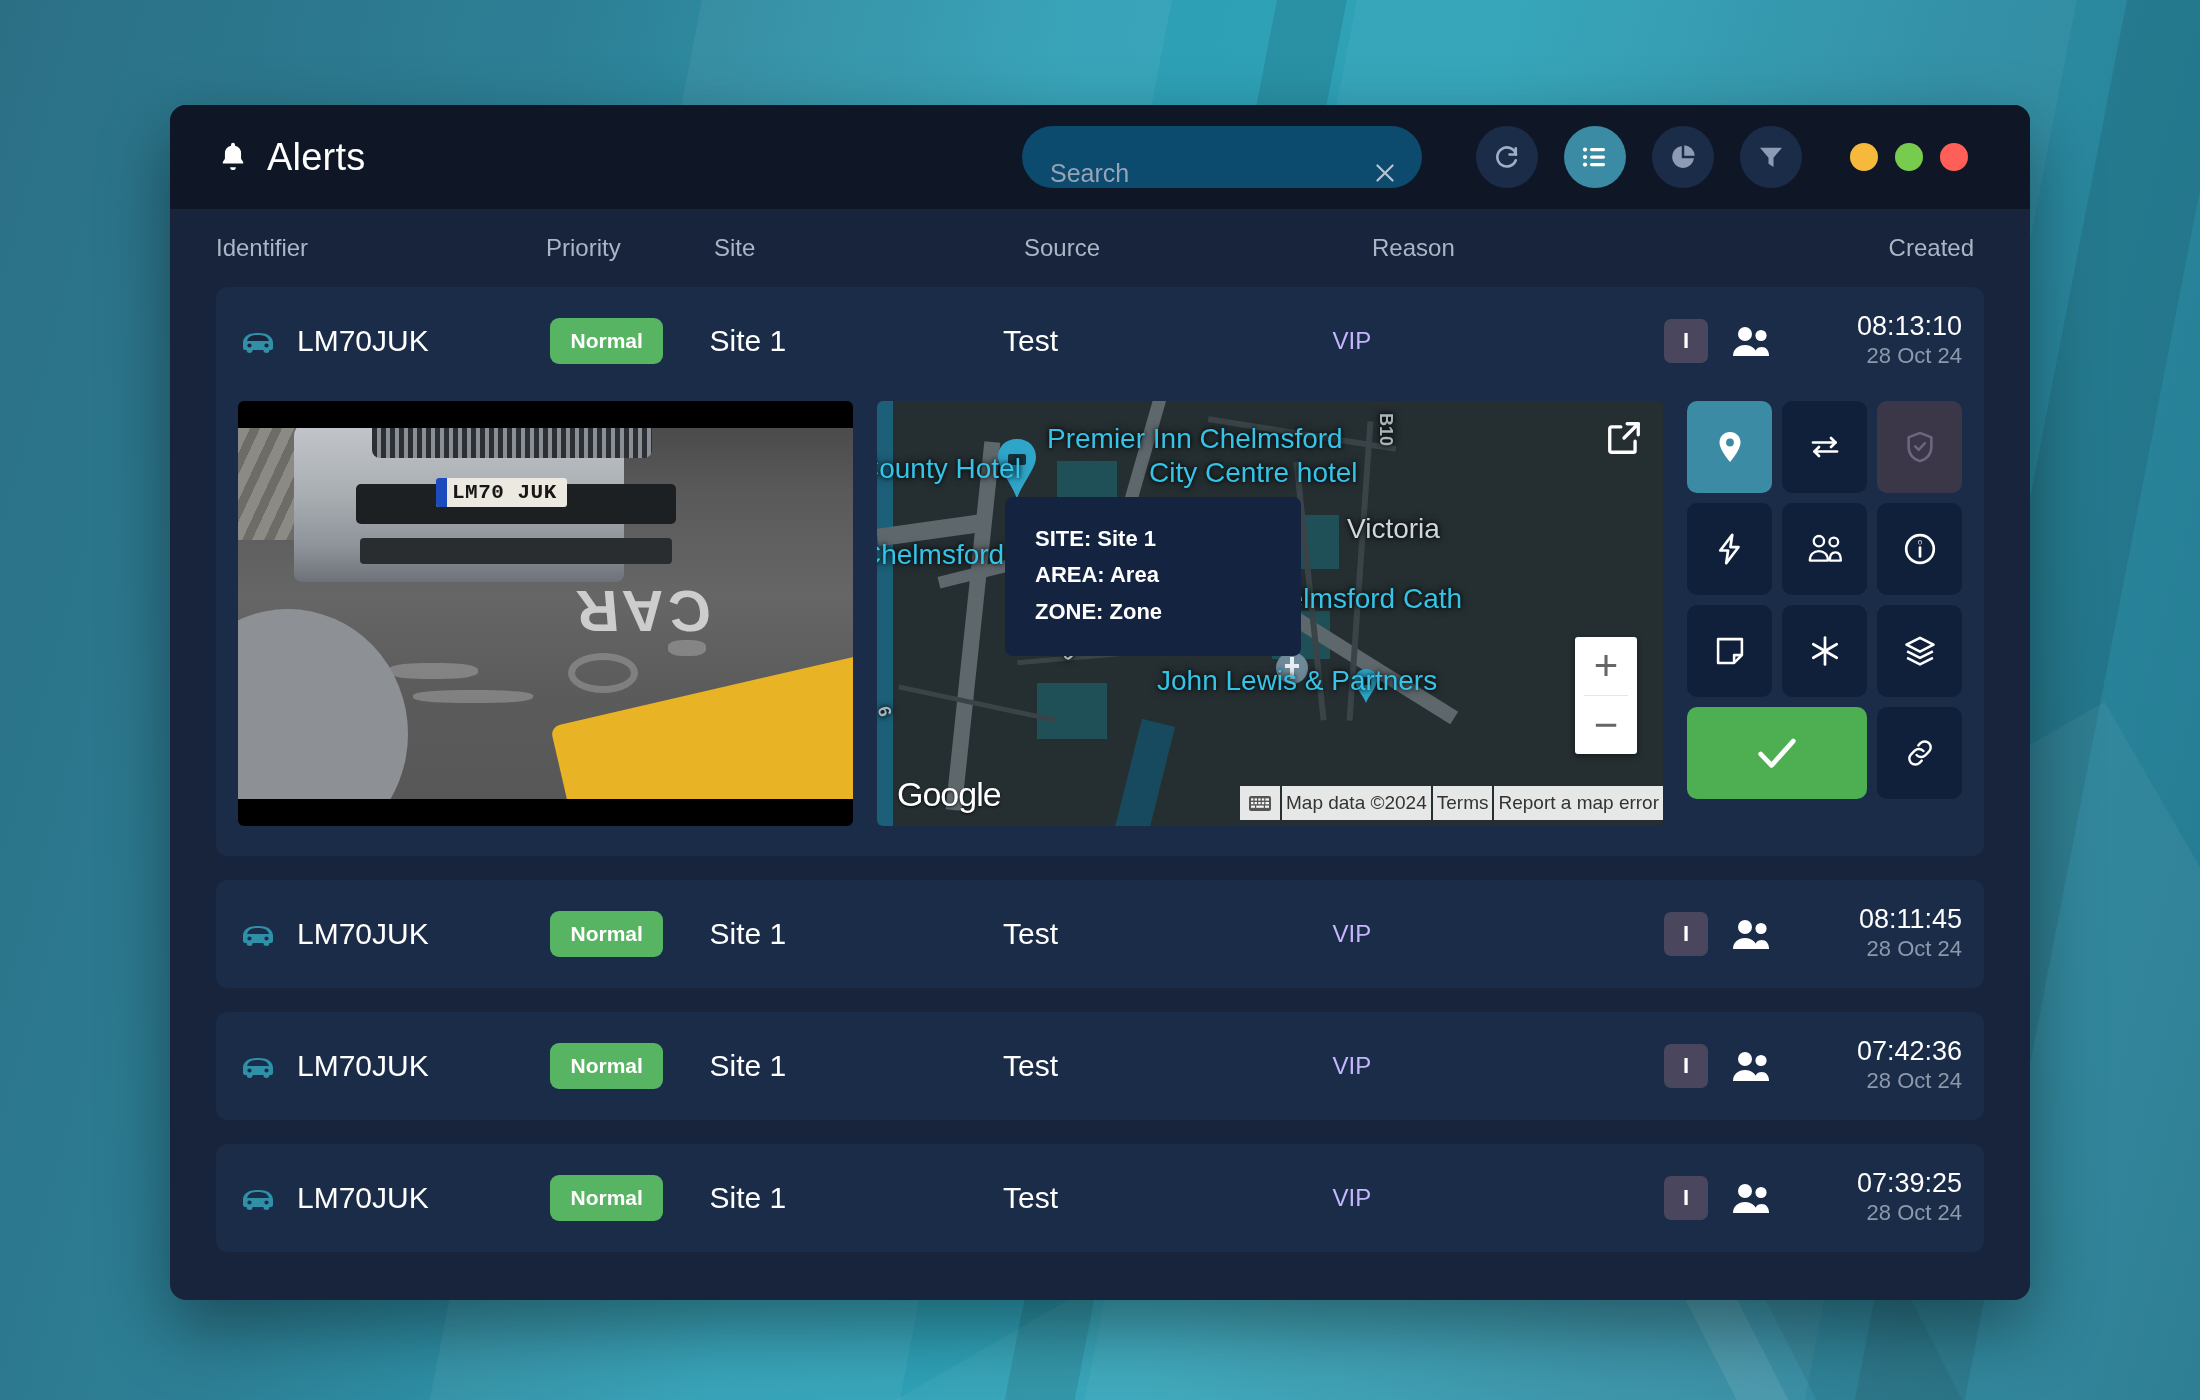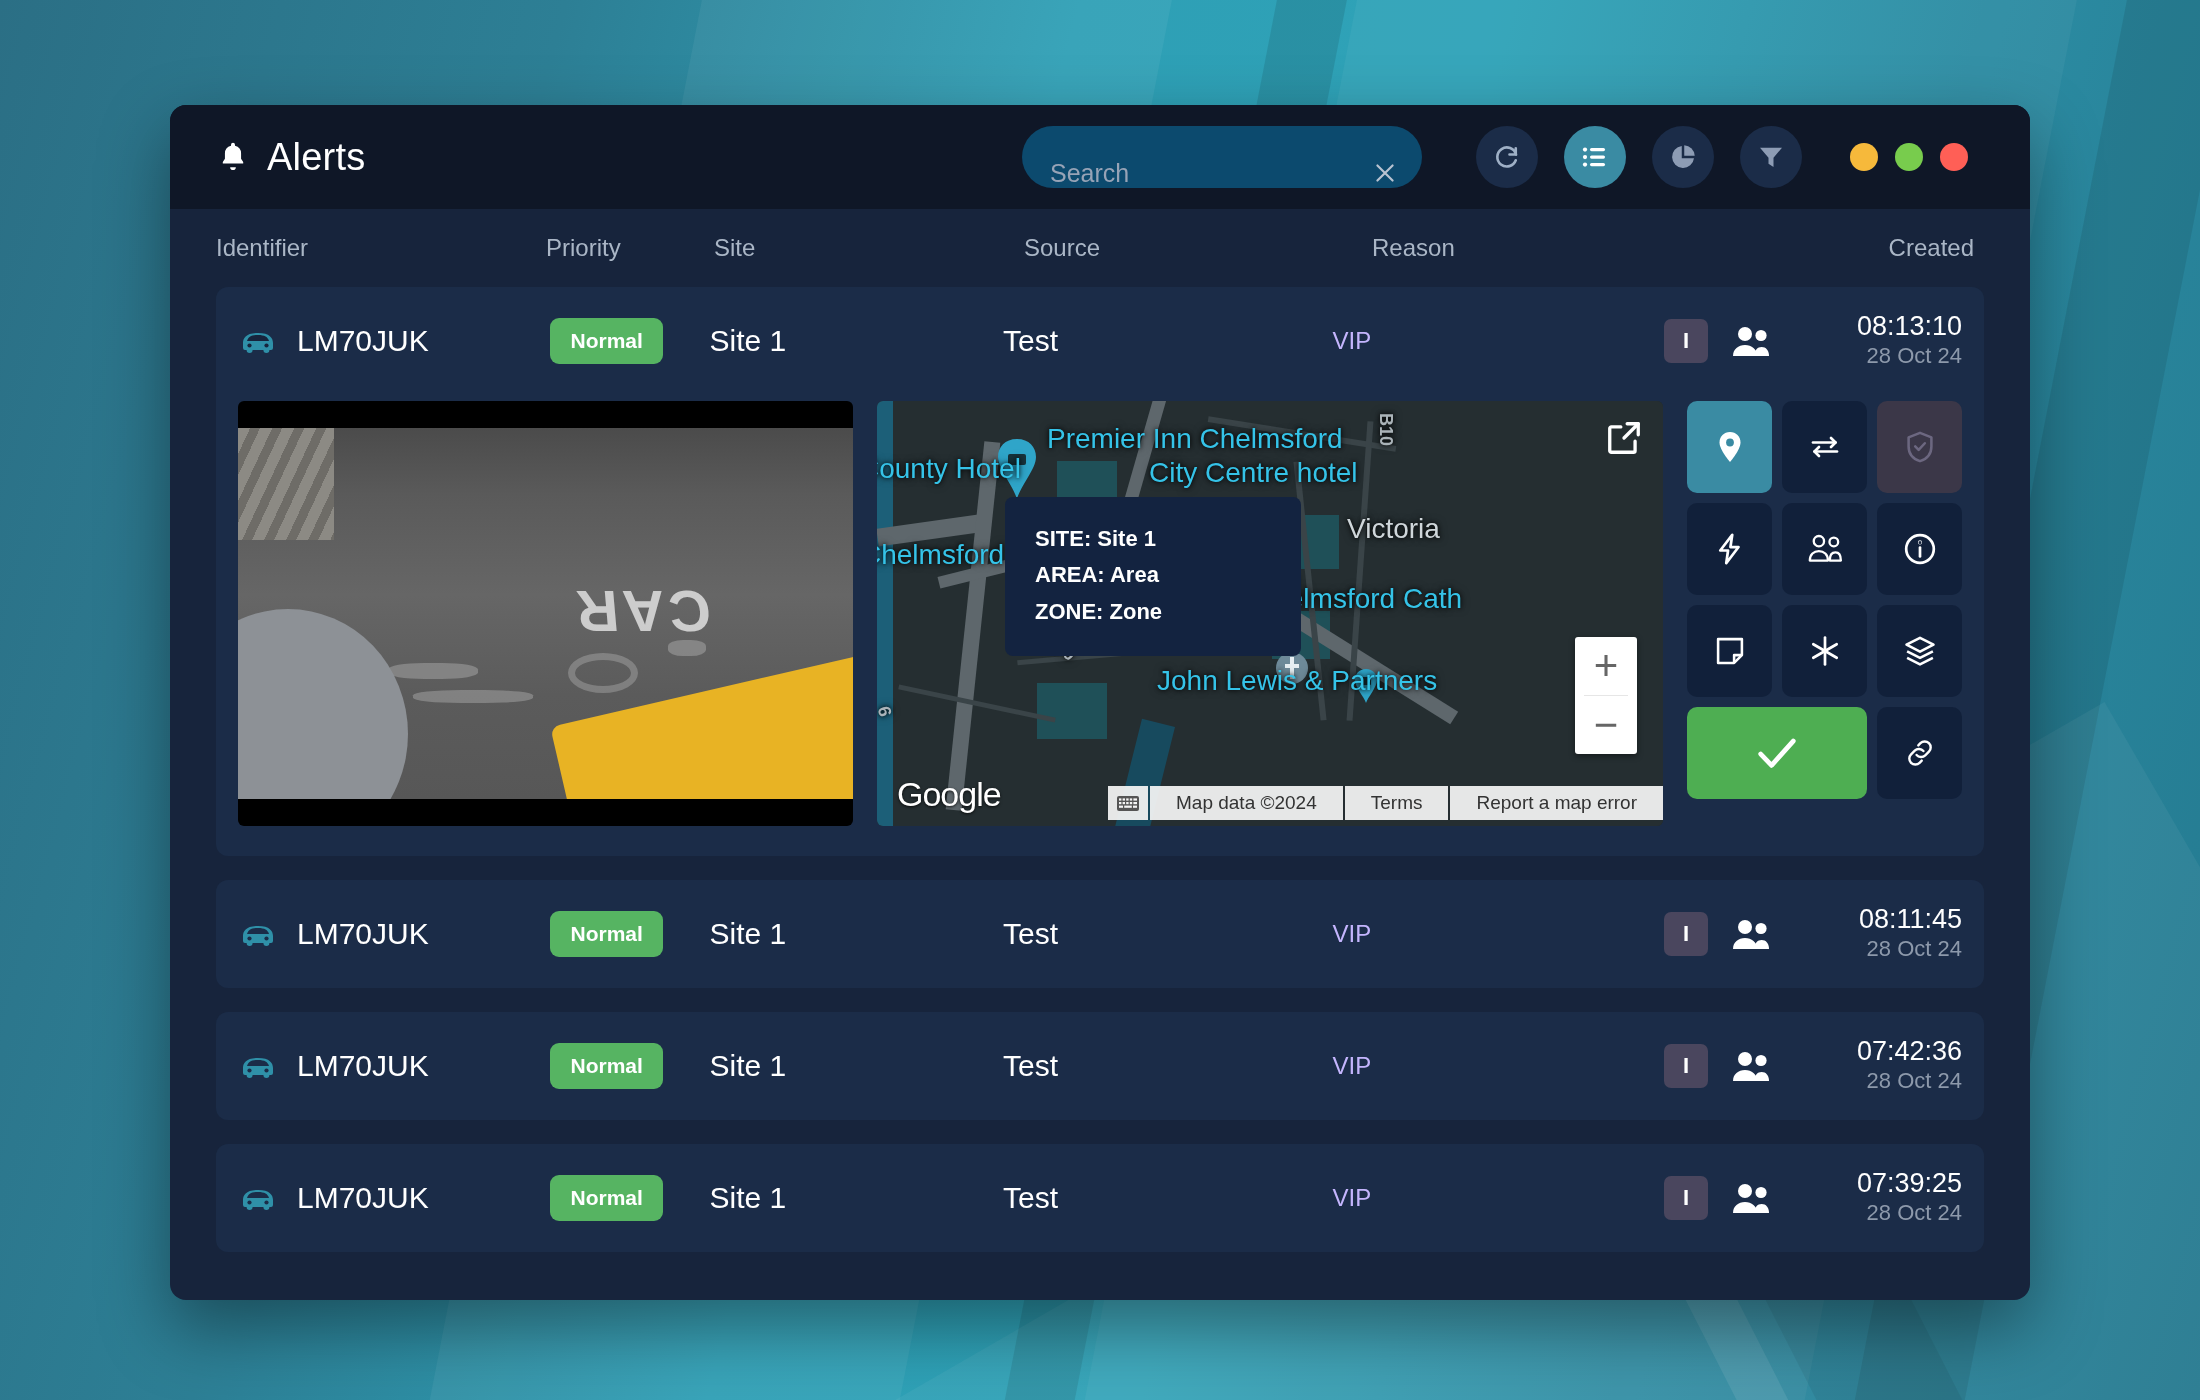--- a/index.html
+++ b/index.html
@@ -353,21 +353,21 @@
     text-shadow: 0 1px 3px rgba(0,0,0,0.8);
   }
   .map-credits {
     position: absolute; right: 0; bottom: 6px;
     display: flex; align-items: stretch; gap: 2px;
     font-size: 19px;
   }
   .credit {
     background: rgba(245,245,245,0.93);
     color: #333;
-    padding: 6px 26px;
+    padding: 6px 4px;
     white-space: nowrap;
     cursor: pointer;
   }
   .credit.kb { display:flex; align-items:center; padding: 6px 9px; }
 
   .actions {
     width: 275px;
     flex: 0 0 auto;
     display: grid;
     grid-template-columns: repeat(3, 1fr);
@@ -514,20 +514,26 @@
             <span class="time-sub">28 Oct 24</span>
           </span>
         </div>
       </div>
 
       <div class="detail">
 
         <div class="photo">
           <div class="photo-inner">
             <div class="kerb"></div>
+            <div class="car-body">
+              <div class="car-grille"></div>
+              <div class="car-lower"></div>
+              <div class="car-lower2"></div>
+              <div class="plate">LM70 JUK</div>
+            </div>
             <div class="road-car-text">CAR</div>
             <div class="road-smudge" style="left:150px;top:235px;width:90px;height:16px;"></div>
             <div class="road-smudge" style="left:175px;top:262px;width:120px;height:13px;"></div>
             <div class="road-smudge" style="left:330px;top:225px;width:70px;height:40px;border-radius:50%;background:transparent;border:7px solid rgba(220,220,220,0.28);"></div>
             <div class="road-smudge" style="left:430px;top:212px;width:38px;height:16px;"></div>
             <div class="dash-curve"></div>
             <div class="yellow-line"></div>
           </div>
         </div>
 

